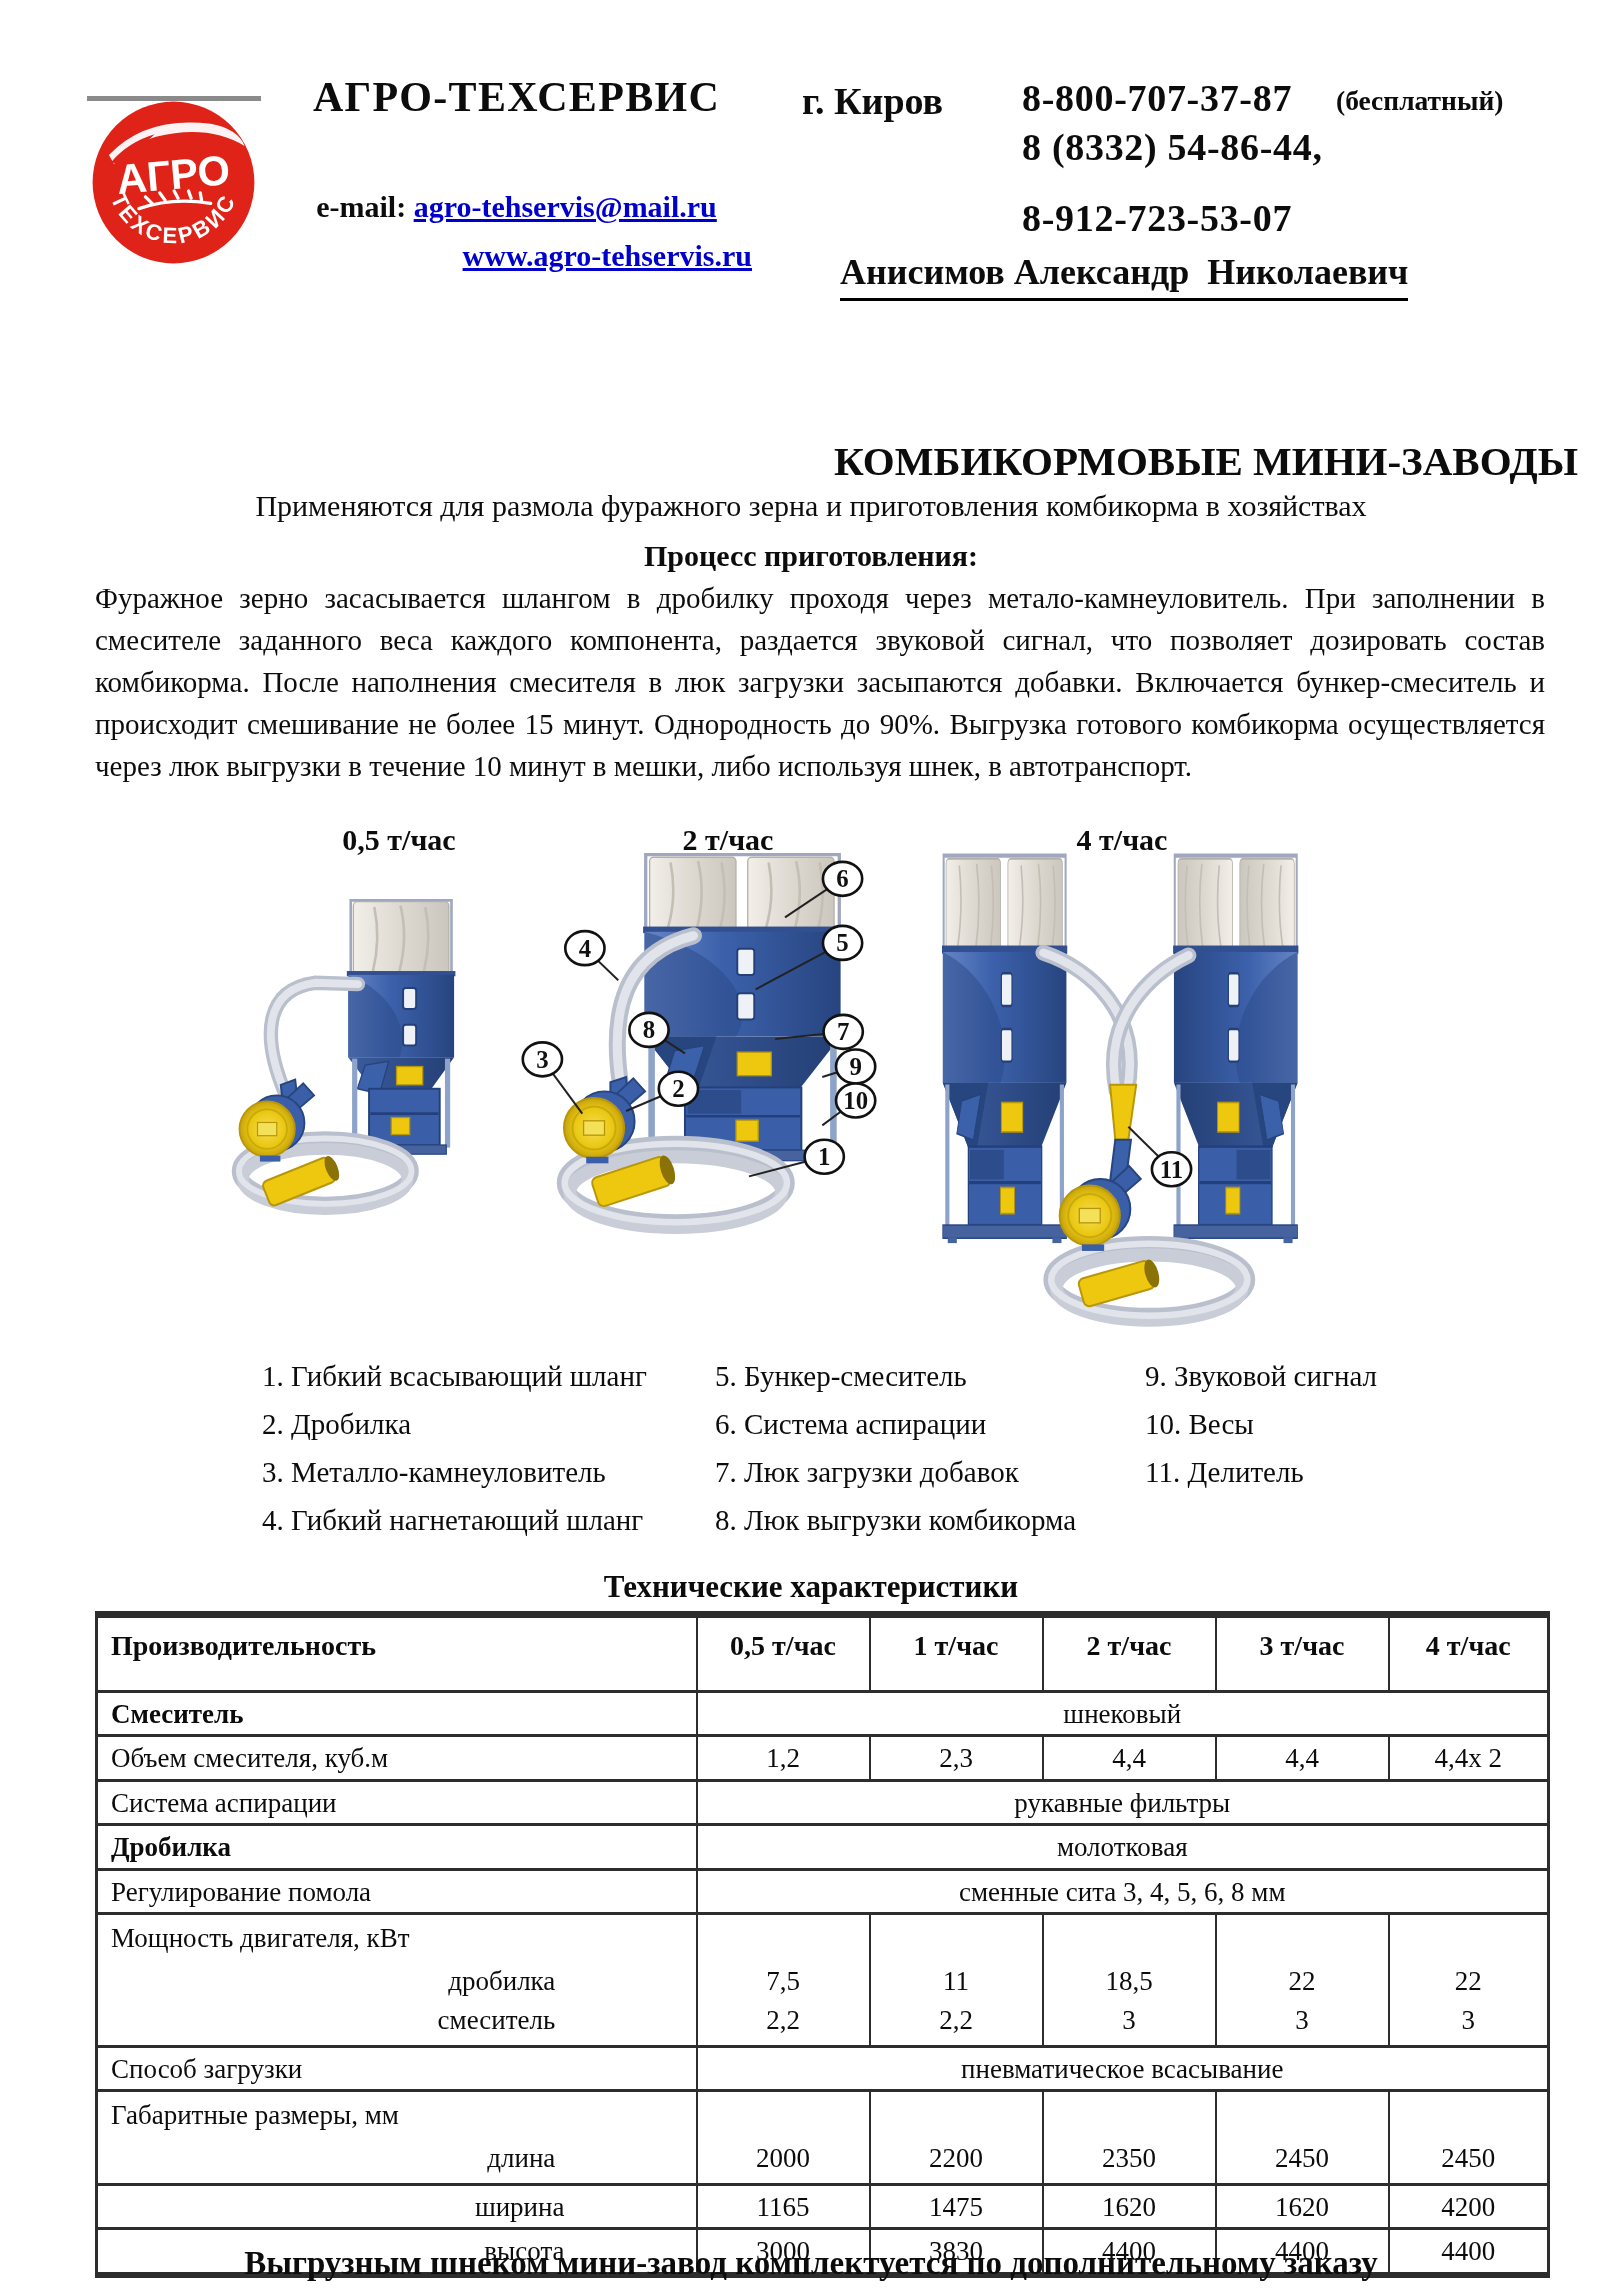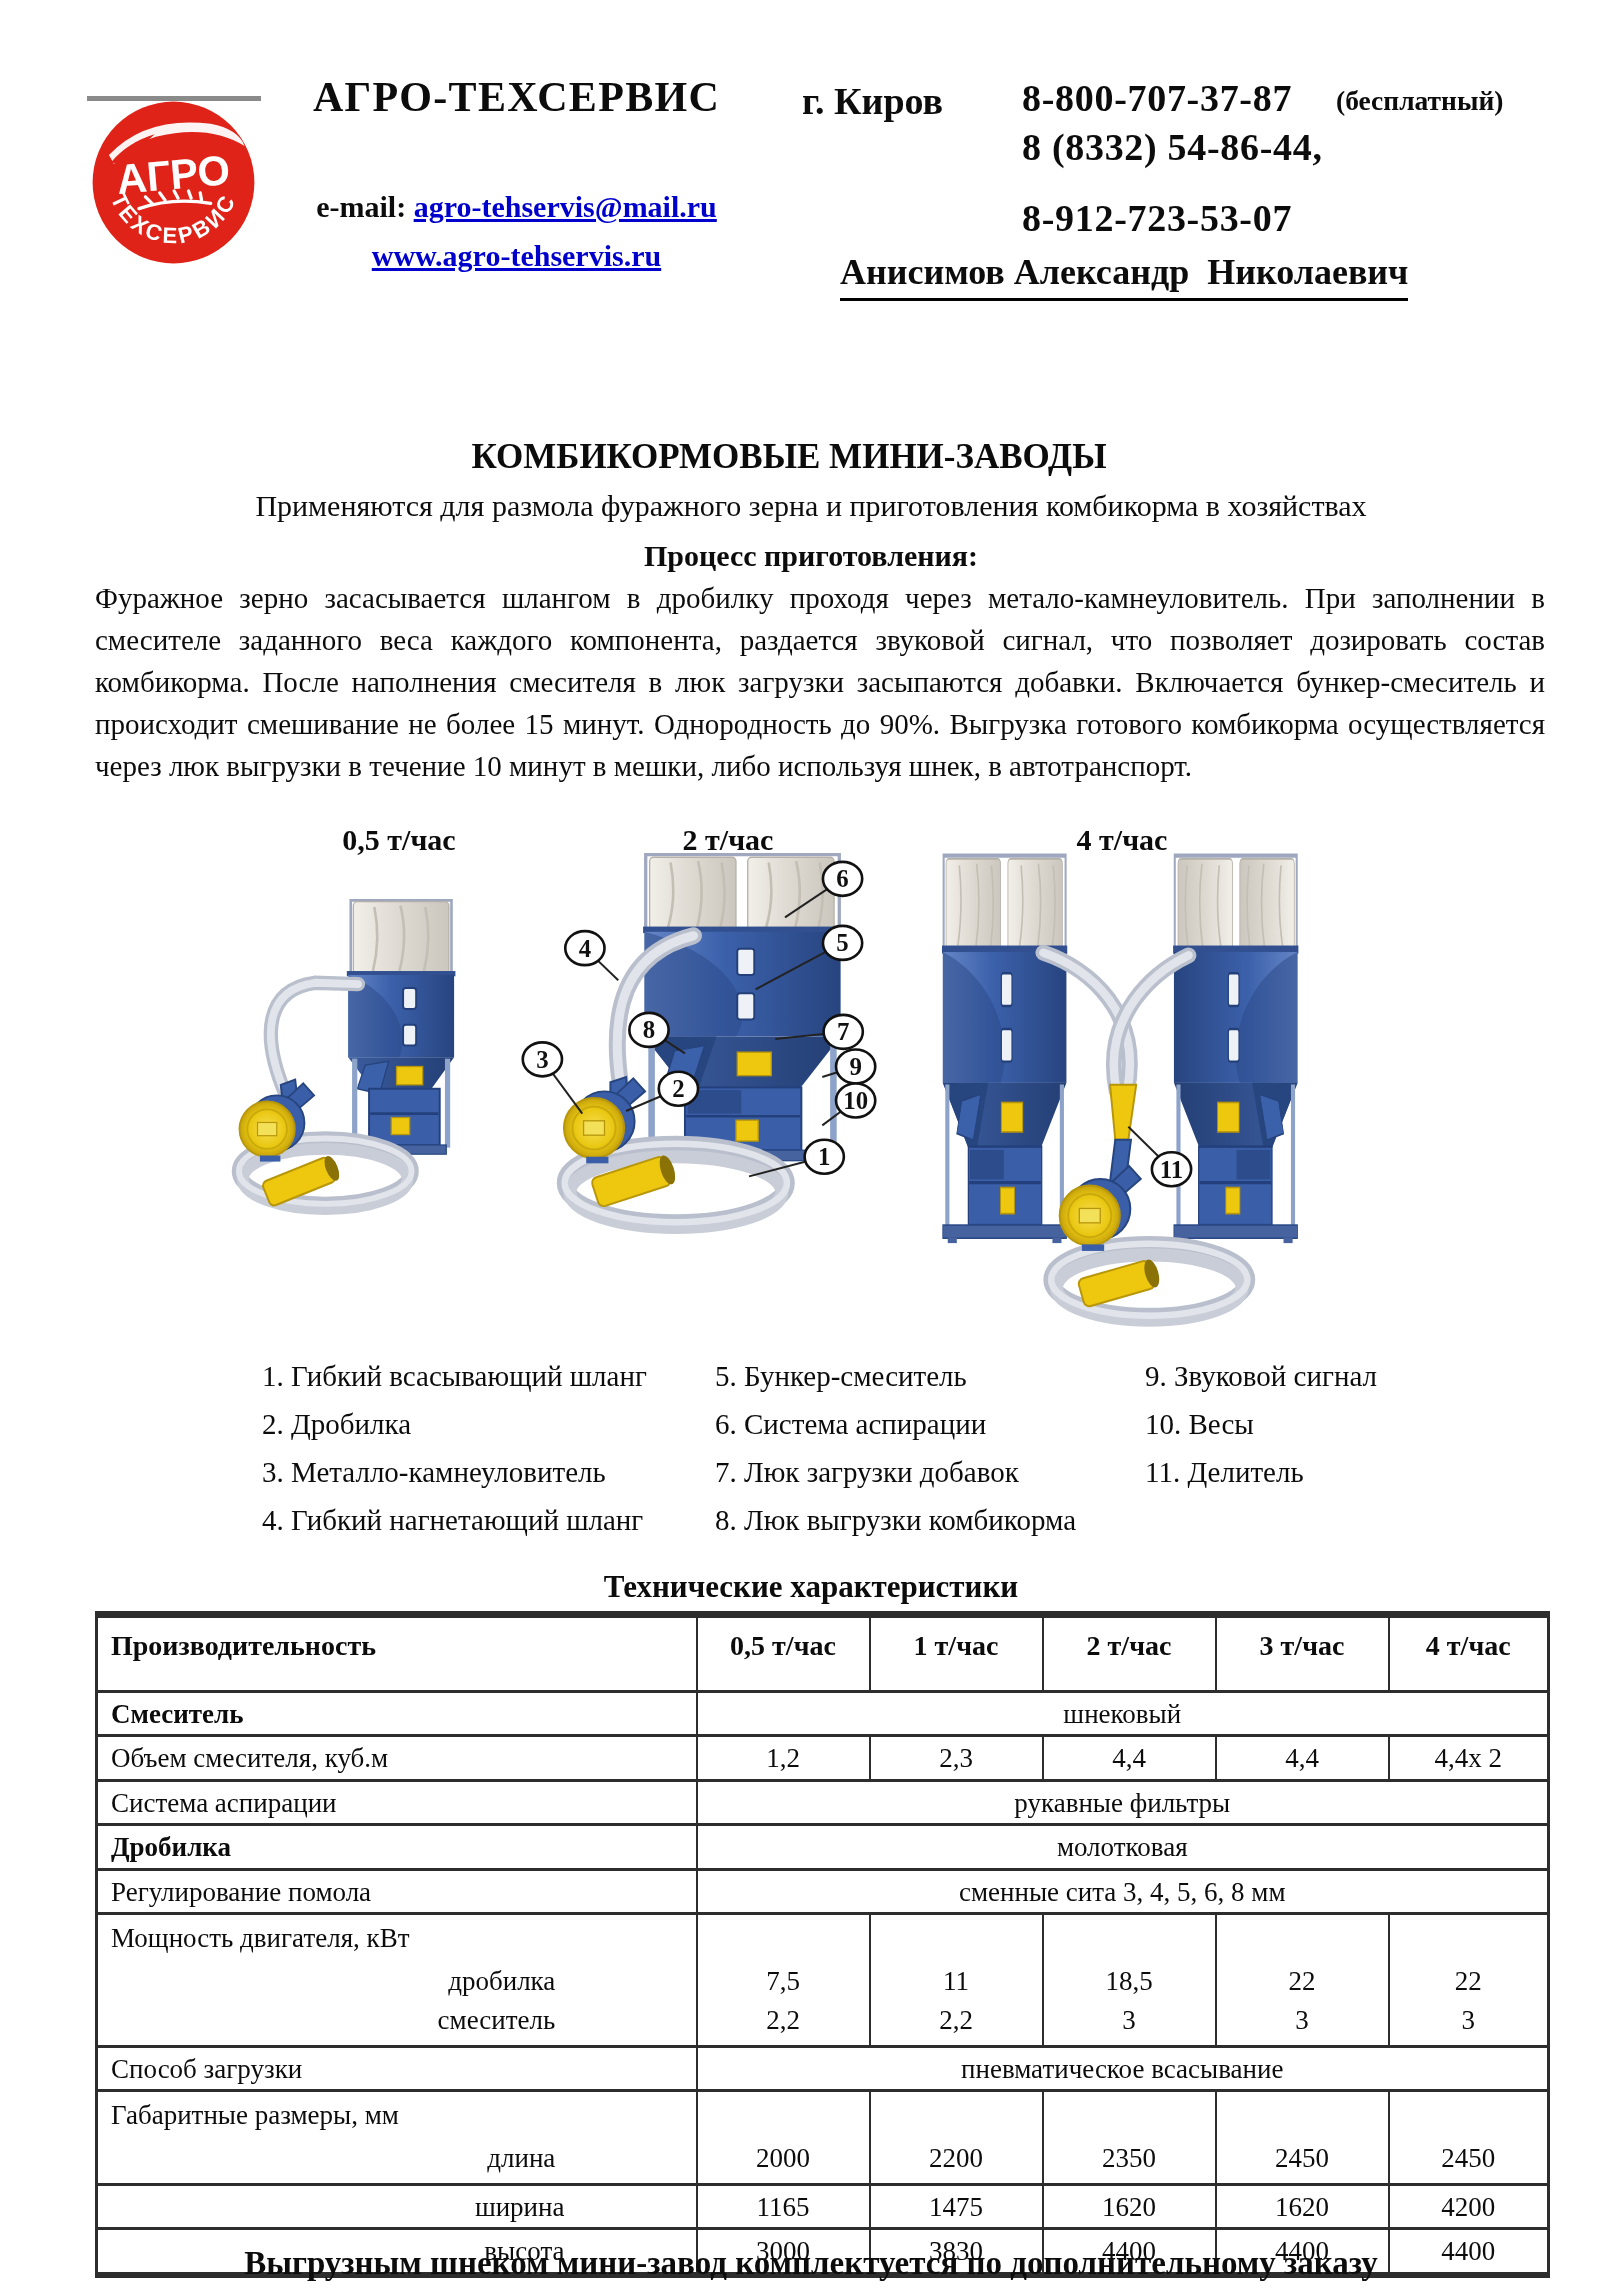--- a/index.html
+++ b/index.html
@@ -4,30 +4,30 @@
 <style>
   html,body{margin:0;padding:0;}
   body{width:1622px;height:2295px;background:#ffffff;font-family:"Liberation Serif",serif;color:#0c0c0c;position:relative;}
   #page{position:relative;width:1622px;height:2295px;overflow:hidden;background:#fff;}
   .b{font-weight:bold;}
   
   #logo-rule{position:absolute;left:87px;top:96px;width:174px;height:4.6px;background:#8a8a8a;}
   #logo-svg{position:absolute;left:89px;top:99px;}
   #company-name{position:absolute;left:281px;top:73px;width:471px;text-align:center;font-size:42px;font-weight:bold;letter-spacing:1.3px;}
   #email-line{position:absolute;left:281px;top:190px;width:471px;text-align:center;font-size:30px;font-weight:bold;}
-  #website-line{position:absolute;left:281px;top:239px;width:471px;text-align:center;font-size:30px;font-weight:bold;}
+  #website-line{position:absolute;left:281px;top:239px;width:471px;text-align:right;font-size:30px;font-weight:bold;}
   .link{color:#0000cd;text-decoration:underline;cursor:pointer;}
   #city{position:absolute;left:802px;top:79px;font-size:38px;font-weight:bold;}
   #phone1{position:absolute;left:1022px;top:76px;font-size:38px;font-weight:bold;letter-spacing:0.7px;}
   #phone1-note{position:absolute;left:1336px;top:85px;font-size:27.5px;font-weight:bold;}
   #phone2{position:absolute;left:1022px;top:125px;font-size:38px;font-weight:bold;letter-spacing:0.7px;}
   #phone3{position:absolute;left:1022px;top:196px;font-size:38px;font-weight:bold;letter-spacing:0.7px;}
   #contact-name{position:absolute;left:840px;top:251px;font-size:36px;font-weight:bold;border-bottom:3.9px solid #000;padding-bottom:5.2px;white-space:pre;}
   
-  #doc-title{position:absolute;left:0;top:437px;width:1578px;text-align:center;font-size:35px;font-weight:bold;}
+  #doc-title{position:absolute;left:0;top:437px;width:1578px;text-align:right;font-size:41px;font-weight:bold;}
   #doc-subtitle{position:absolute;left:0;top:489px;width:1622px;text-align:center;font-size:30px;}
   #process-heading{position:absolute;left:0;top:539px;width:1622px;text-align:center;font-size:30px;font-weight:bold;}
   #process-paragraph{position:absolute;left:95px;top:577px;width:1450px;font-size:29px;line-height:42px;text-align:justify;}
   
   #figure{position:absolute;left:95px;top:818px;width:1450px;height:533px;}
   #fig-labels{position:absolute;left:0;top:0;width:1450px;height:39px;}
   .fig-label{position:absolute;top:5.2px;width:170px;text-align:center;font-size:30px;font-weight:bold;}
   
   #legend{position:absolute;left:0;top:1352px;width:1622px;height:196px;}
   .legend-col{position:absolute;top:0;}

